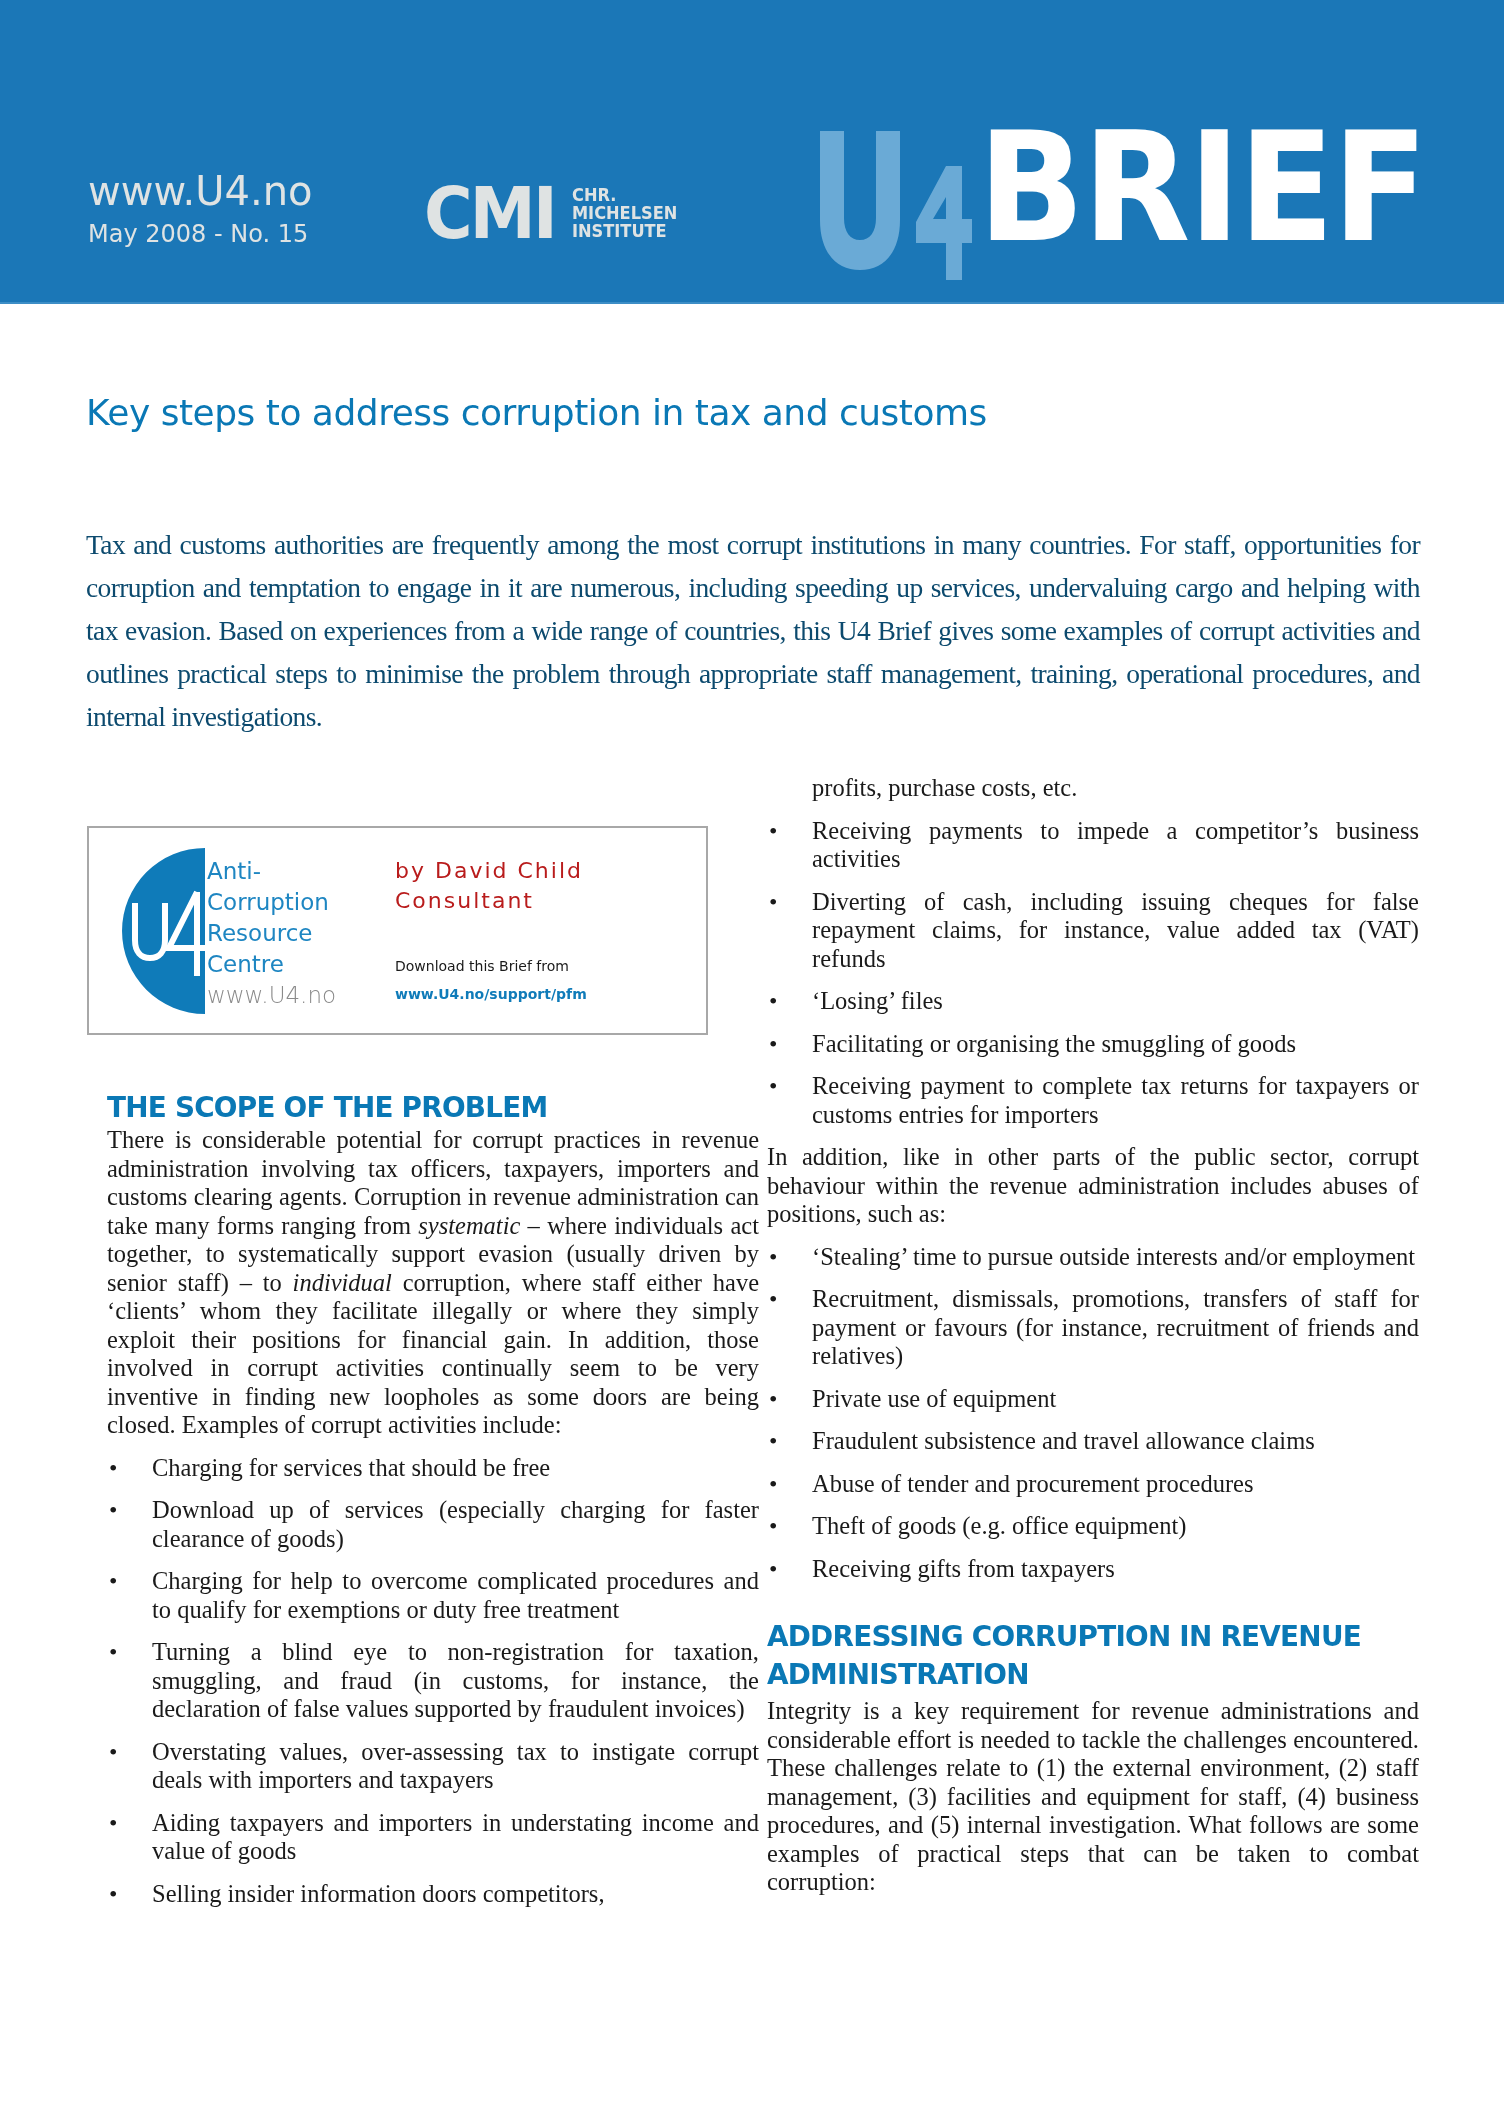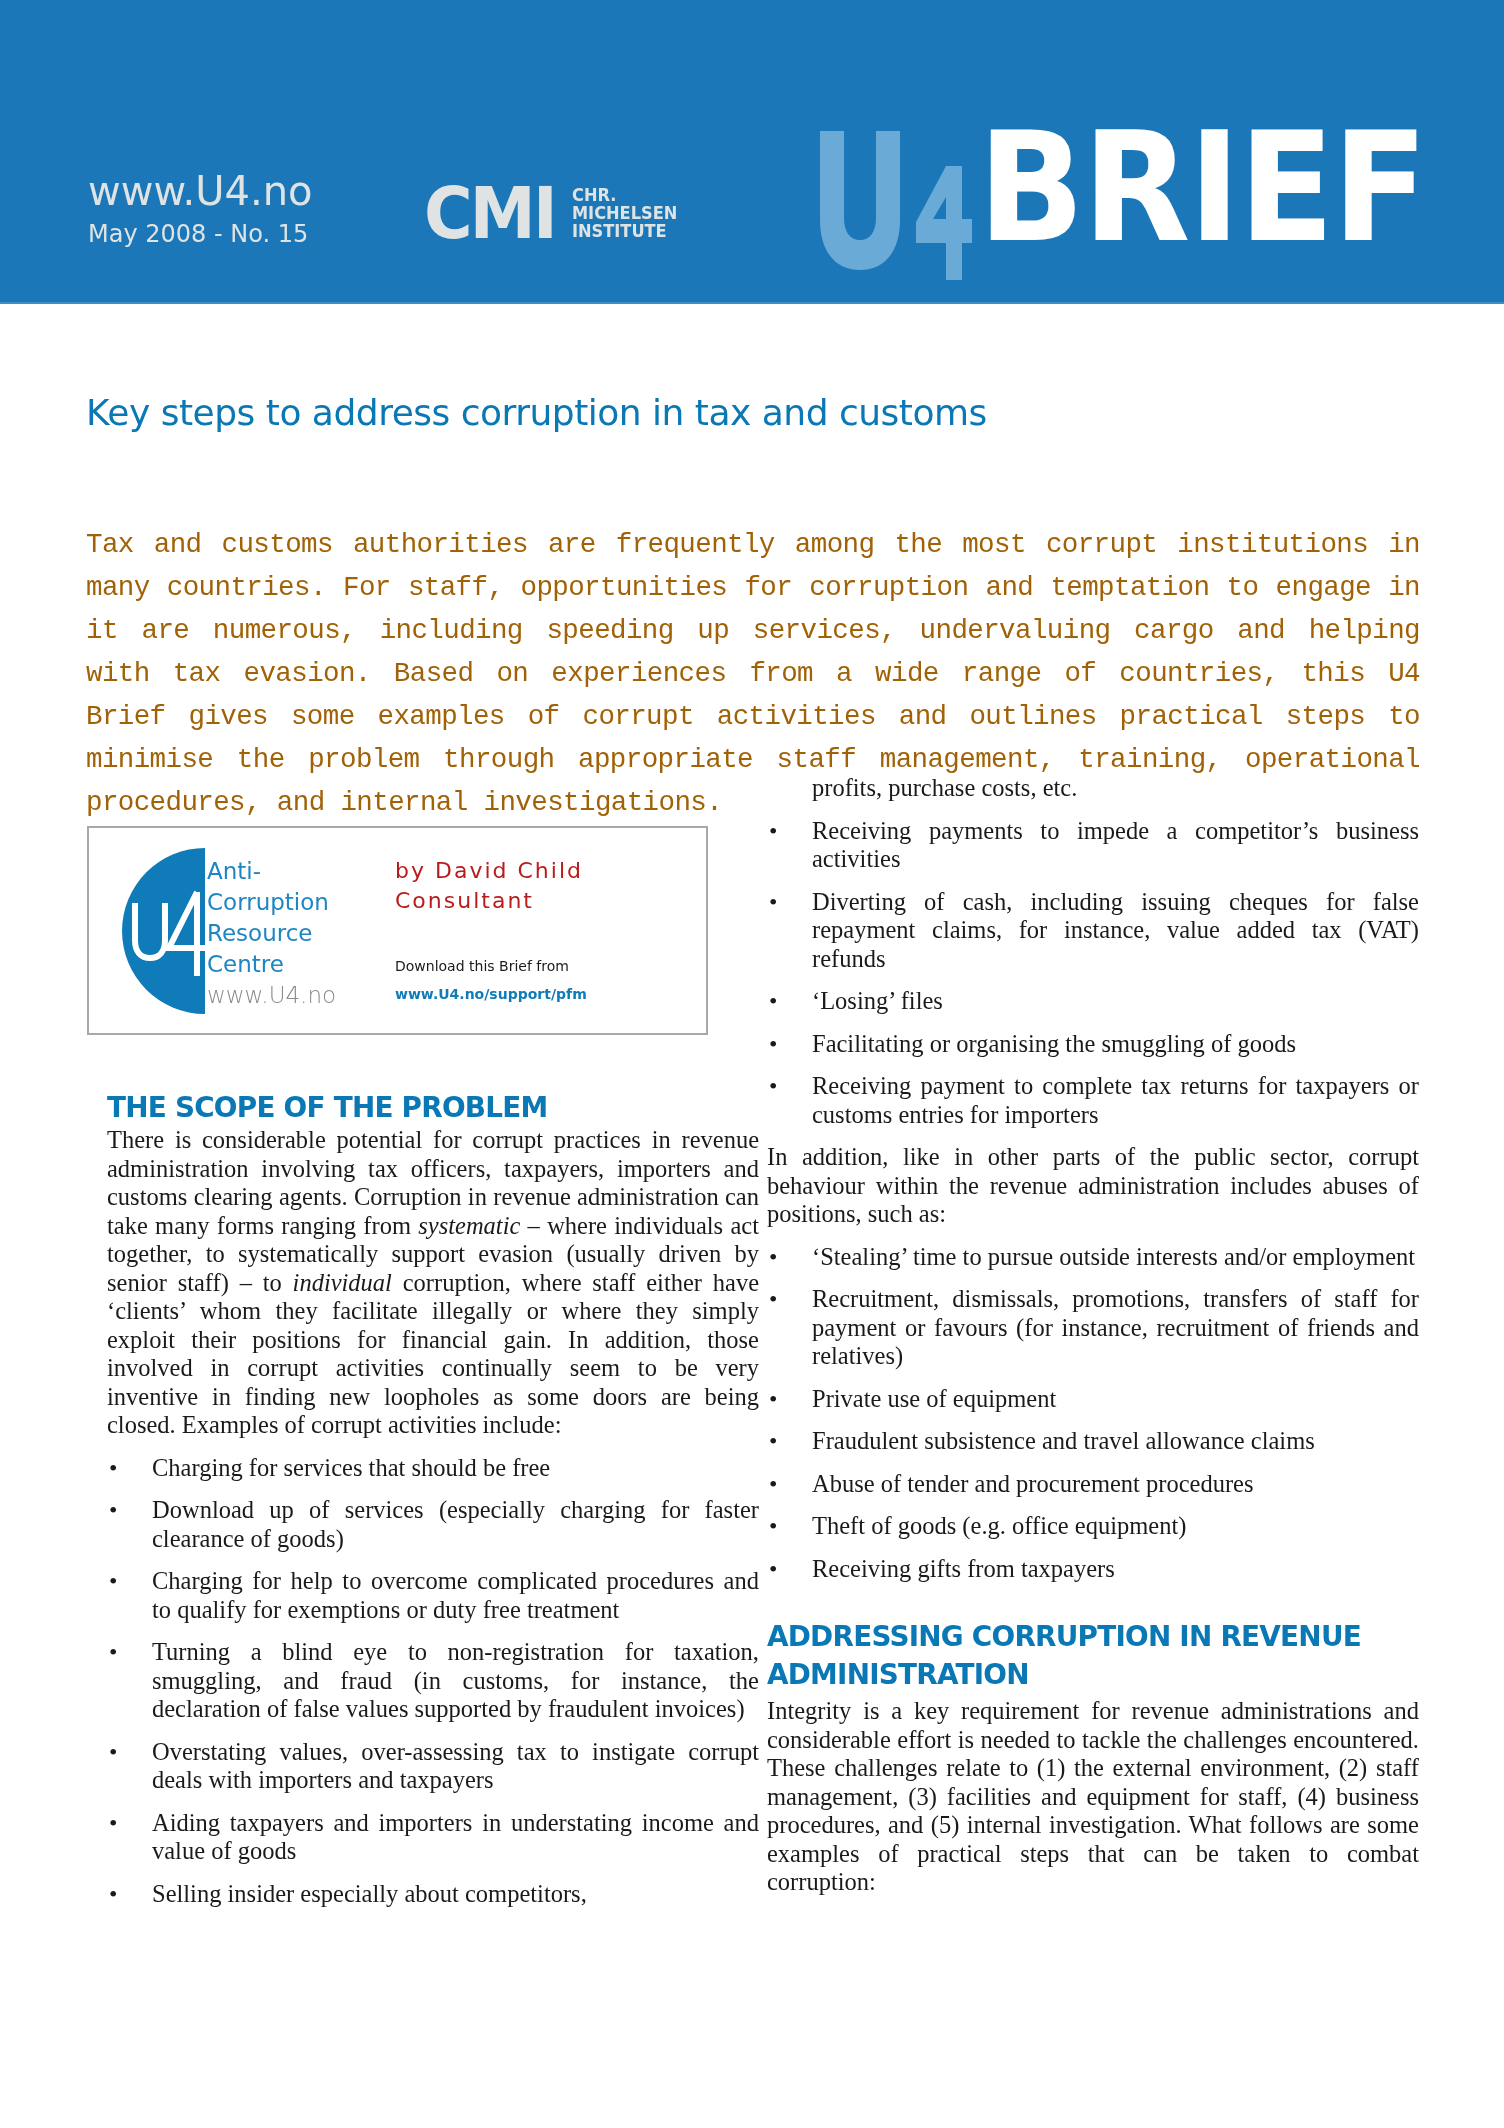--- a/index.html
+++ b/index.html
@@ -46,22 +46,22 @@
     transform: scaleX(0.92); transform-origin: left top;
   }
 
   .page-title {
     position: absolute; left: 86px; top: 392px; width: 1360px;
     font-family: "DejaVu Sans", sans-serif; font-weight: normal;
     font-size: 36px; color: #0a78b5; letter-spacing: -0.5px;
   }
   .lead {
     position: absolute; left: 86px; top: 523px; width: 1334px;
-    font-family: Liberation Mono, monospace; font-size: 27.5px; line-height: 43px;
-    color: #a16207; text-align: justify; letter-spacing: -0.6px;
+    font-family: Liberation Serif, serif; font-size: 27.5px; line-height: 43px;
+    color: #0c4a6e; text-align: justify; letter-spacing: -0.6px;
   }
 
   .author-box {
     position: absolute; left: 87px; top: 826px; width: 621px; height: 209px;
     border: 2px solid #a8a8a8; background: #fff;
   }
   .u4-logo { position: absolute; left: 28px; top: 20px; }
   .u4-names {
     position: absolute; left: 118px; top: 28px;
     font-family: "DejaVu Sans", sans-serif; font-size: 23px; line-height: 31px; color: #1e86c2;
@@ -156,21 +156,21 @@
 <div class="col col-left">
   <h2 class="h-section">THE SCOPE OF THE PROBLEM</h2>
   <p class="para"><span>There is considerable potential for corrupt practices in revenue administration involving tax officers, taxpayers, importers and customs clearing agents. Corruption in revenue administration can take many forms ranging from </span><em>systematic</em><span> – where individuals act together, to systematically support evasion (usually driven by senior staff) – to </span><em>individual</em><span> corruption, where staff either have ‘clients’ whom they facilitate illegally or where they simply exploit their positions for financial gain. In addition, those involved in corrupt activities continually seem to be very inventive in finding new loopholes as some doors are being closed. Examples of corrupt activities include:</span></p>
   <ul class="bullets">
     <li><span class="dot">•</span><span>Charging for services that should be free</span></li>
     <li><span class="dot">•</span><span>Download up of services (especially charging for faster clearance of goods)</span></li>
     <li><span class="dot">•</span><span>Charging for help to overcome complicated procedures and to qualify for exemptions or duty free treatment</span></li>
     <li><span class="dot">•</span><span>Turning a blind eye to non-registration for taxation, smuggling, and fraud (in customs, for instance, the declaration of false values supported by fraudulent invoices)</span></li>
     <li><span class="dot">•</span><span>Overstating values, over-assessing tax to instigate corrupt deals with importers and taxpayers</span></li>
     <li><span class="dot">•</span><span>Aiding taxpayers and importers in understating income and value of goods</span></li>
-    <li><span class="dot">•</span><span>Selling insider especially about competitors,</span></li>
+    <li><span class="dot">•</span><span>Selling insider information doors competitors,</span></li>
   </ul>
 </div>
 
 <div class="col col-right">
   <div class="cont">profits, purchase costs, etc.</div>
   <ul class="bullets" style="margin-top:0">
     <li><span class="dot">•</span><span>Receiving payments to impede a competitor’s business activities</span></li>
     <li><span class="dot">•</span><span>Diverting of cash, including issuing cheques for false repayment claims, for instance, value added tax (VAT) refunds</span></li>
     <li><span class="dot">•</span><span>‘Losing’ files</span></li>
     <li><span class="dot">•</span><span>Facilitating or organising the smuggling of goods</span></li>

